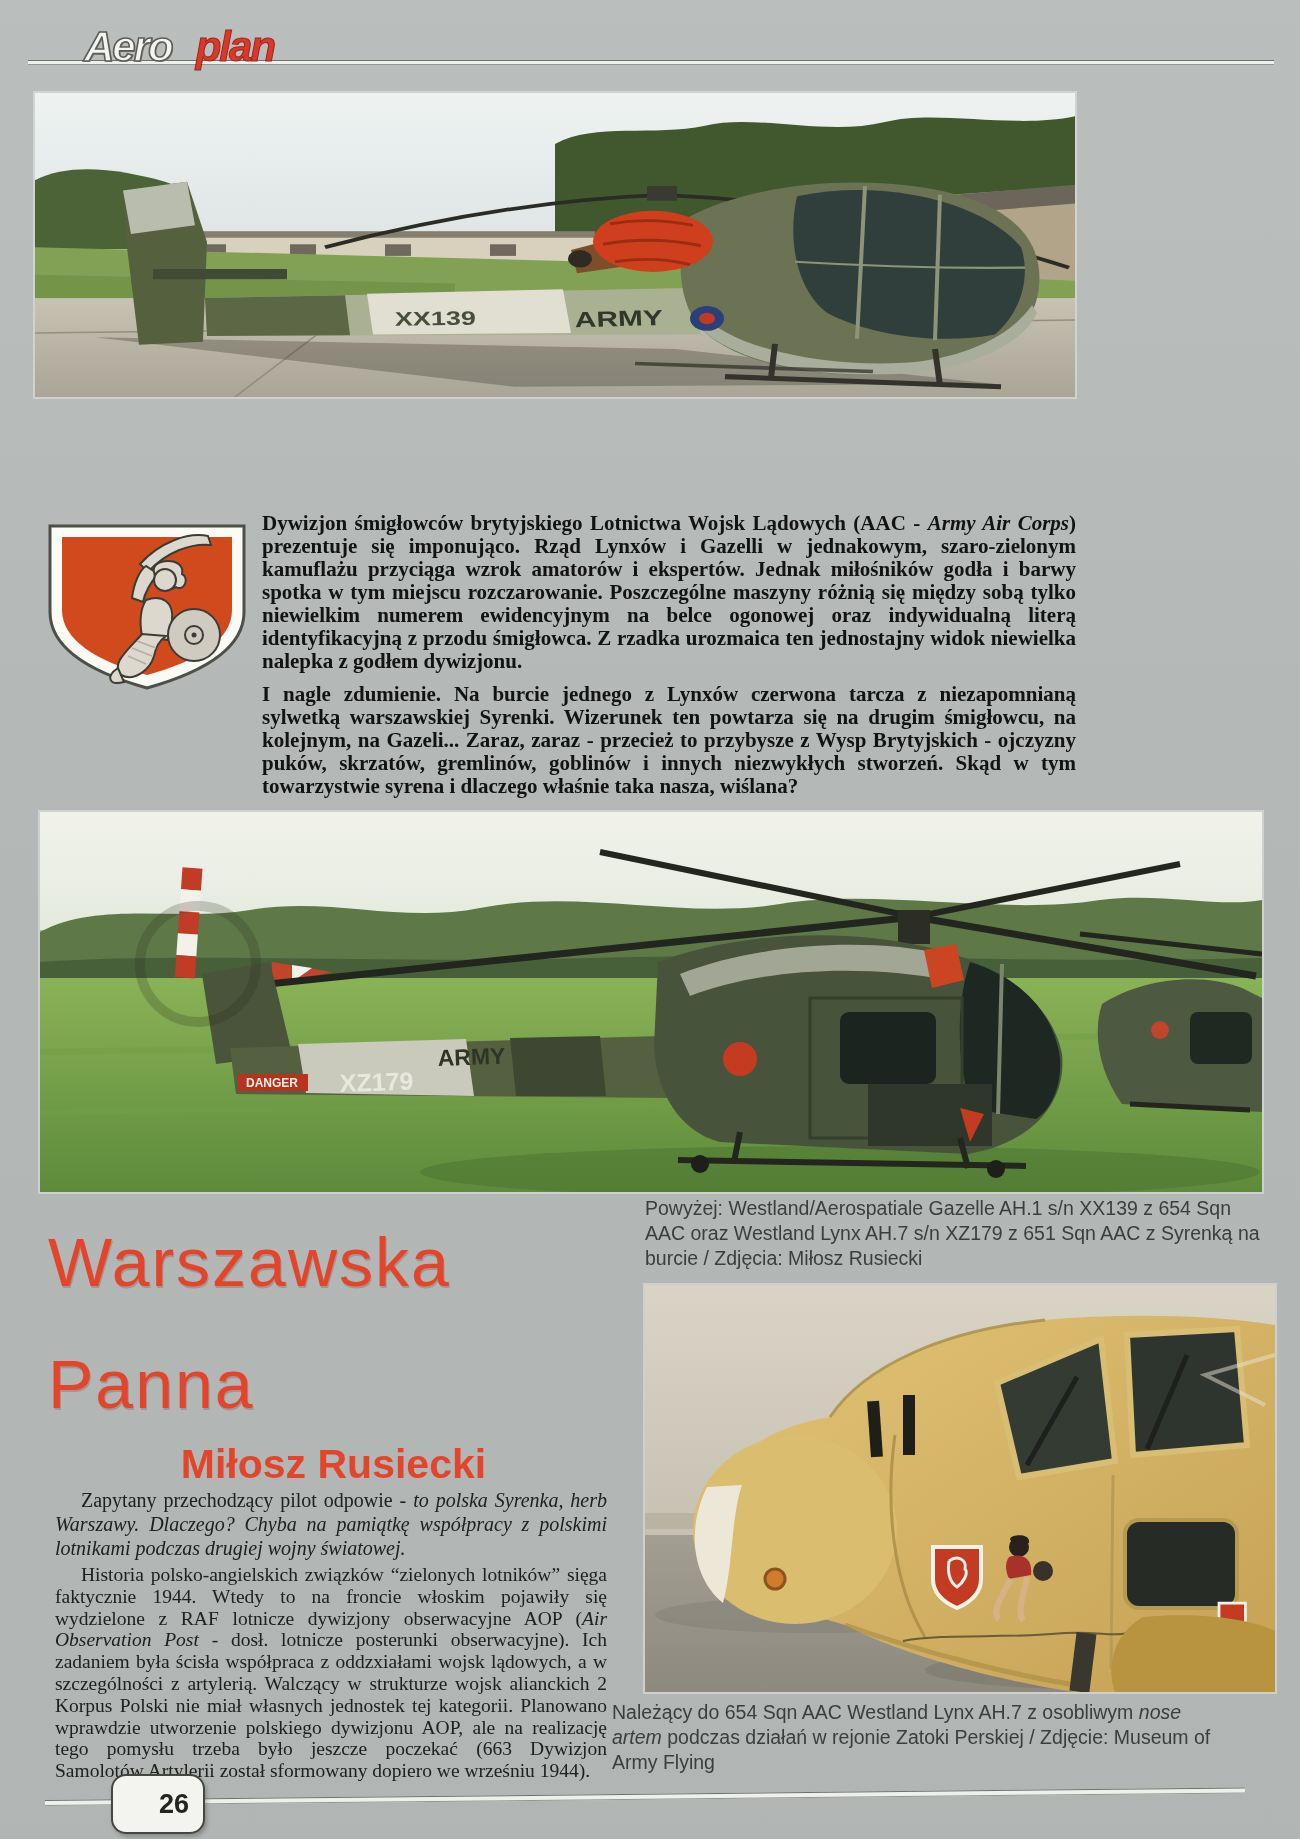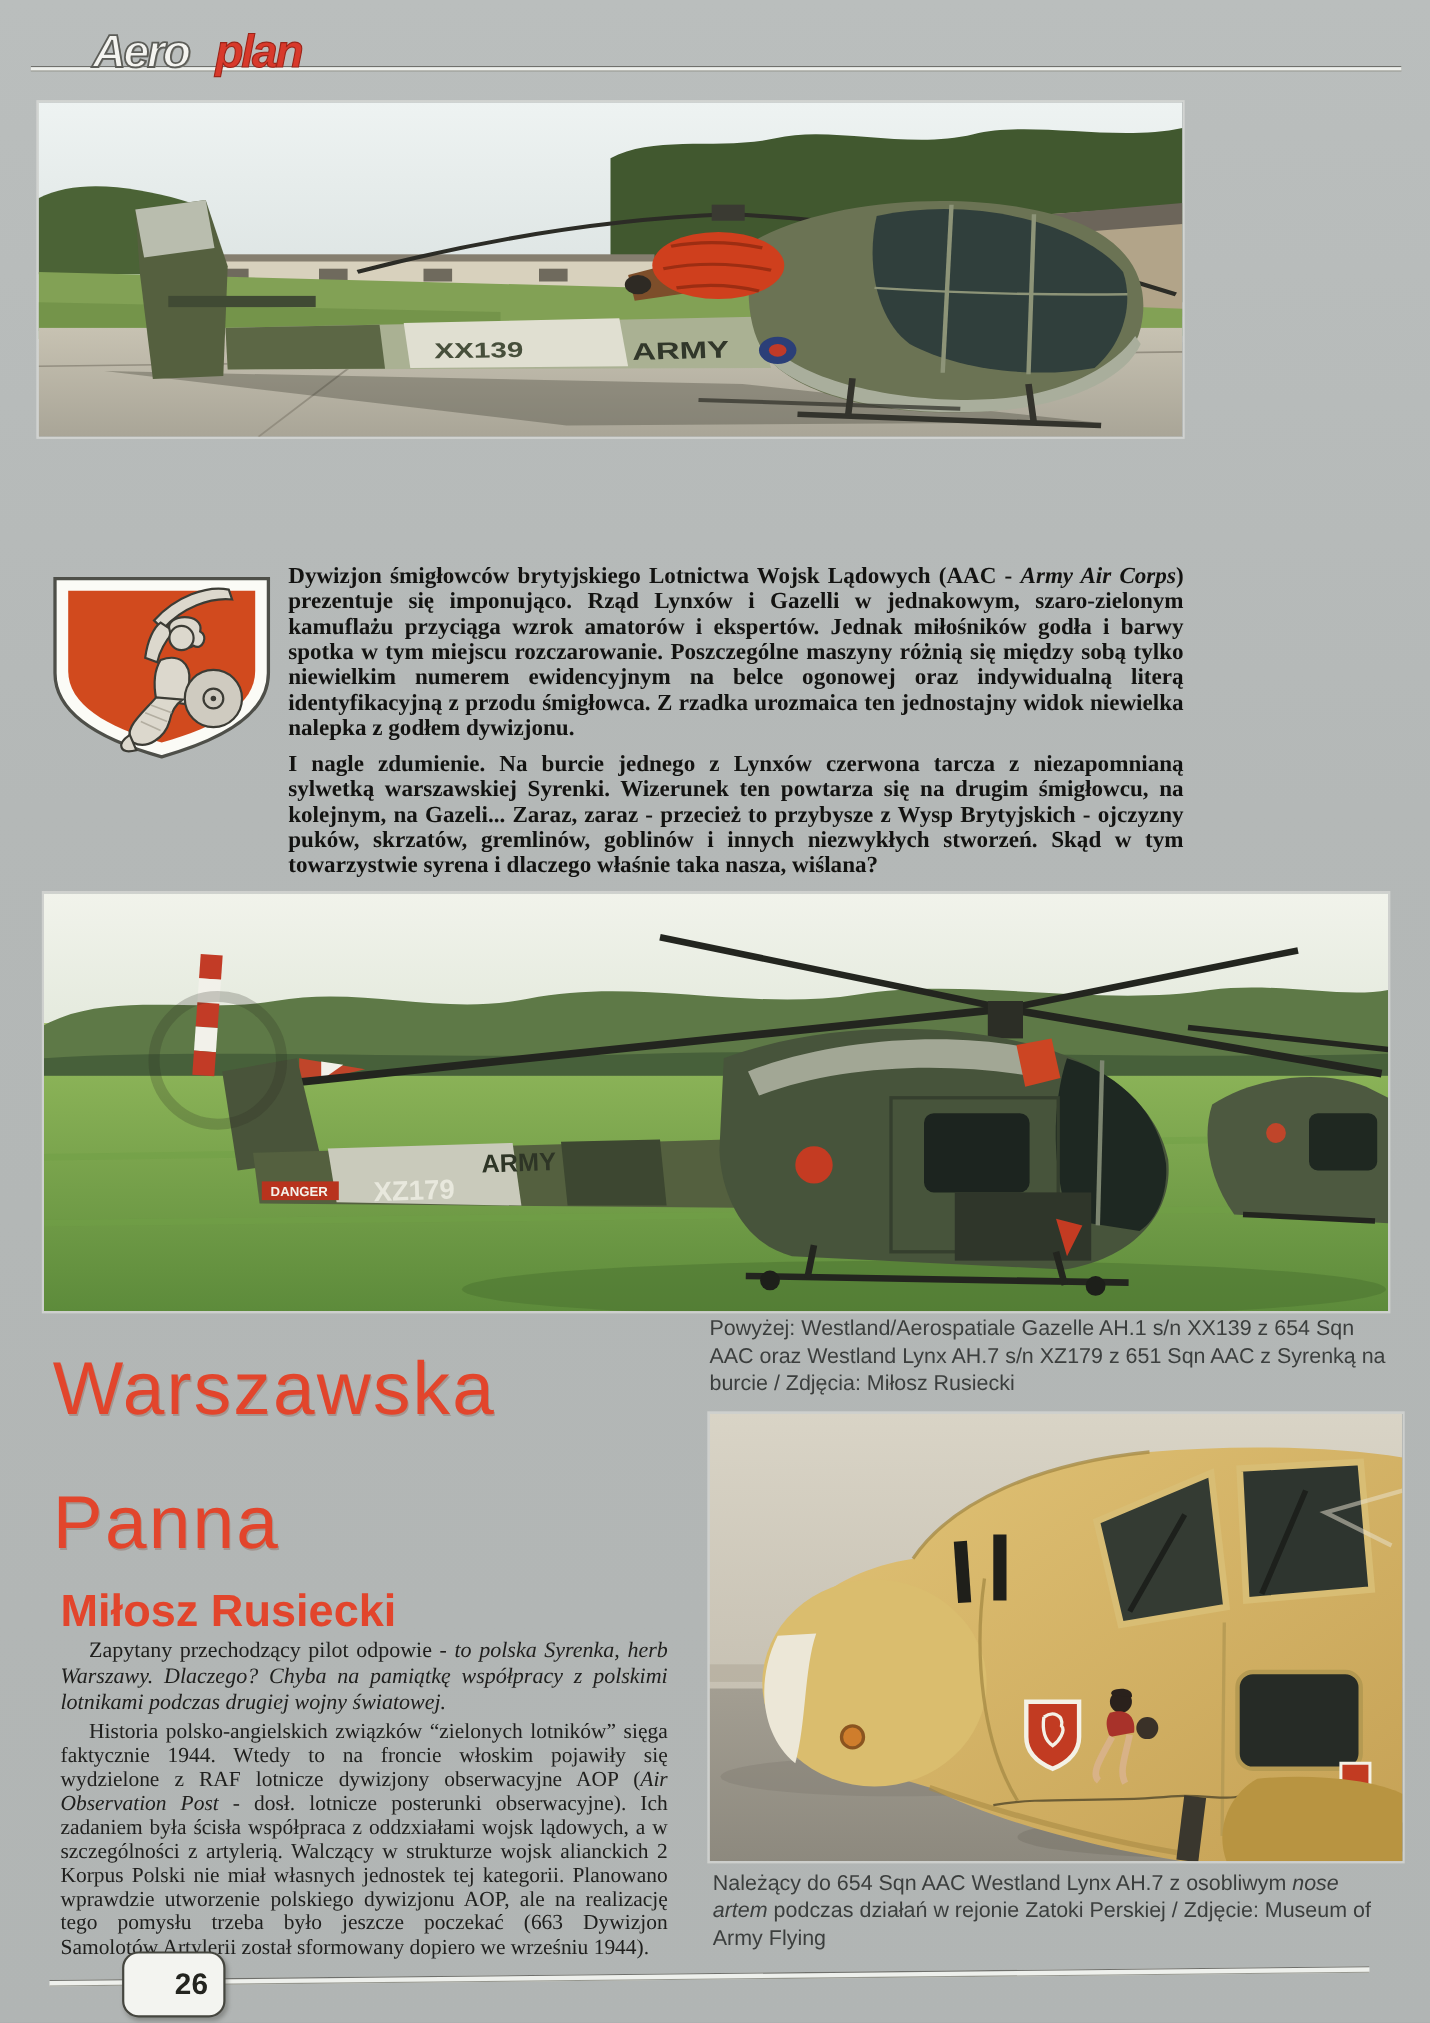--- a/index.html
+++ b/index.html
@@ -24,28 +24,28 @@
   .emblem svg{display:block;width:100%;height:100%;}
   
   .intro{position:absolute;left:262px;top:512px;width:814px;color:#131311;
          font-size:21px;font-weight:bold;line-height:23px;text-align:justify;}
   .intro p{margin:0;}
   .intro .p2{margin-top:10px;}
   
   .caption{position:absolute;font-family:"Liberation Sans",sans-serif;font-size:19.5px;
            line-height:25px;color:#3b3e3d;}
   .caption-mid{left:645px;top:1196px;width:618px;}
-  .caption-bottom{left:648px;top:1700px;width:616px;}
+  .caption-bottom{left:612px;top:1700px;width:616px;}
   
   .title{position:absolute;margin:0;font-family:"Liberation Sans",sans-serif;font-weight:400;
          color:#e2452c;font-size:68px;line-height:1;letter-spacing:2px;
          text-shadow:1px 2px 0 rgba(120,50,30,.25);}
   .t1{left:48px;top:1228px;}
   .t2{left:48px;top:1350px;text-align:center;}
-  .author{position:absolute;left:55px;top:1444px;width:557px;text-align:left;
+  .author{position:absolute;left:55px;top:1444px;width:557px;text-align:center;
           font-family:"Liberation Sans",sans-serif;font-weight:800;font-size:41px;
           color:#e2452c;line-height:1;}
   
   .lead{position:absolute;left:55px;top:1488px;width:552px;margin:0;font-size:20px;
         line-height:24px;color:#20201e;text-indent:26px;text-align:justify;}
   .lead i{font-style:italic;}
   .bodytext{position:absolute;left:55px;top:1564px;width:552px;margin:0;font-size:19.5px;
         line-height:21.8px;color:#20201e;text-indent:26px;text-align:justify;}
   
   .bottom-rule{position:absolute;left:45px;top:1800px;width:1200px;height:4px;

